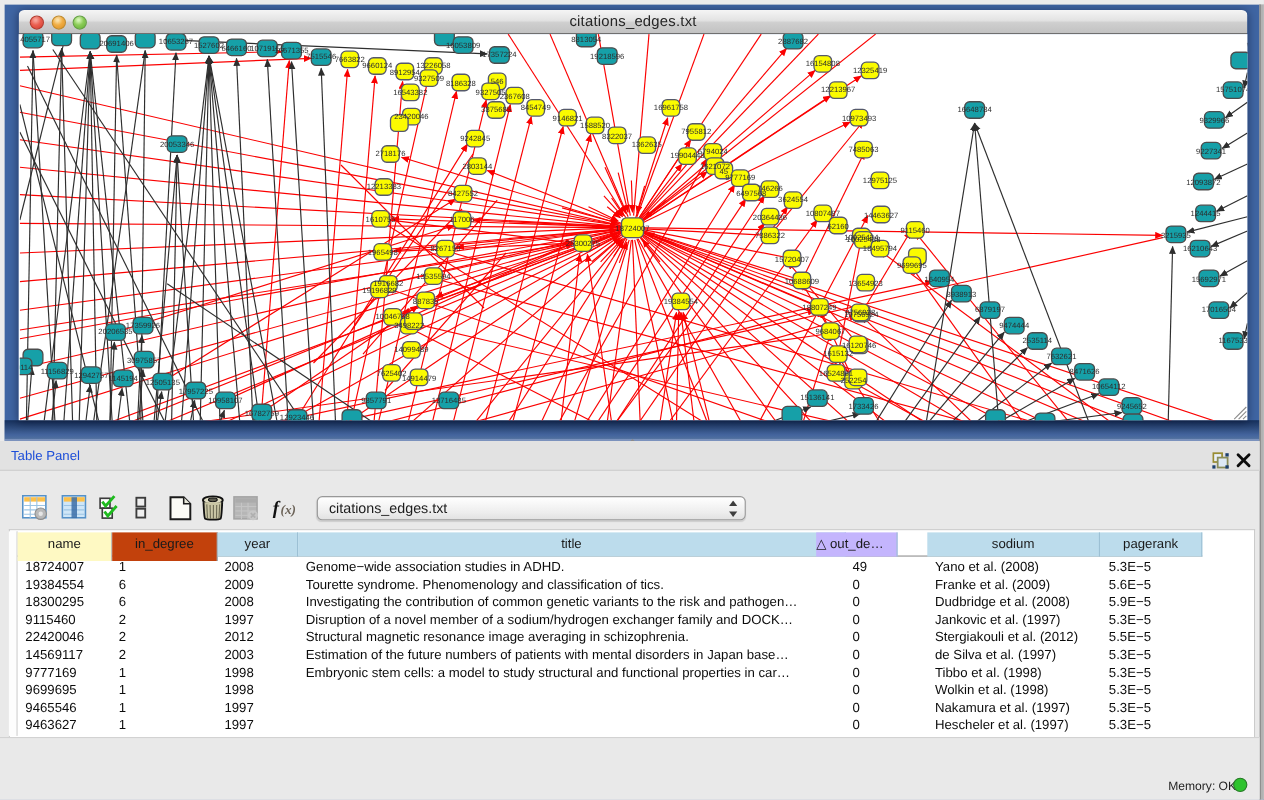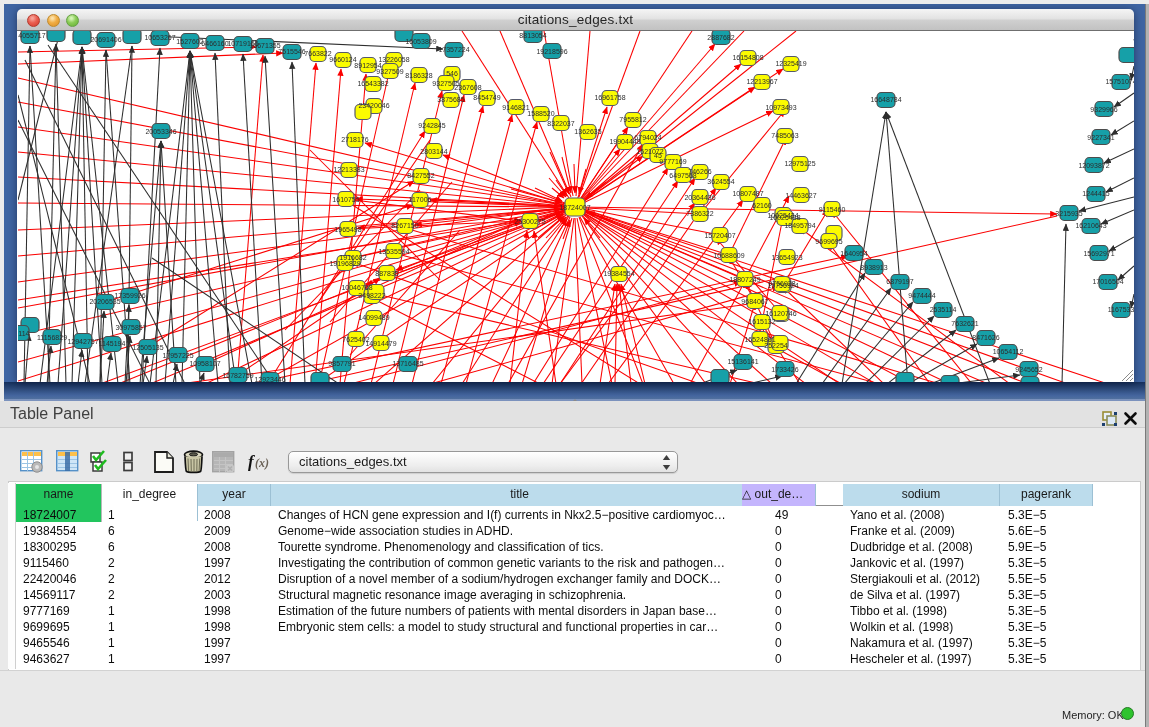--- a/index.html
+++ b/index.html
@@ -546,21 +546,21 @@
 <div class="abs" style="left:0;top:0;width:1149px;height:4px;background:#ececec"></div>
 <div class="abs" style="left:0;top:0;width:4px;height:401px;background:#ececec"></div>
 
 <div class="abs" style="left:1145px;top:4px;width:4px;height:723px;background:#b2b2b2;border-left:1px solid #7a7a7a"></div>
 <svg class="abs" style="left:569px;top:399px" width="12" height="7" viewBox="0 0 12 7">
     <path d="M1,6 L6,1 L11,6" fill="none" stroke="#8a8a8a" stroke-width="1.4"></path>
   </svg>
 
 <div class="abs" style="left:0;top:401px;width:1145px;height:326px;background:#e9e9e9">
   <div class="abs" style="left:0;top:0;width:1145px;height:27px;background:#e2e2e2;border-bottom:1px solid #cdcdcd">
-    <div style="font-size:16px;color:#404040;line-height:26px;padding-left:10px">Table Panel</div>
+    <div style="font-size:12px;color:#1d4ed8;line-height:26px;padding-left:10px">Table Panel</div>
     <svg class="abs" style="left:1102px;top:10px" width="16" height="16" viewBox="0 0 16 16">
       <rect x="1" y="1" width="8" height="8" fill="#e9f0f8" stroke="#998d33" stroke-width="1.6"></rect>
       <rect x="5" y="5" width="9" height="9" fill="#dde9f6" stroke="#8a8d5a" stroke-width="1.6"></rect>
       <rect x="12" y="1" width="3" height="3" fill="#1c3f6e"></rect>
         <rect x="0" y="12" width="3" height="3" fill="#1c3f6e"></rect>
         <rect x="12" y="12" width="3" height="3" fill="#1c3f6e"></rect>
     </svg>
     <svg class="abs" style="left:1123px;top:10px" width="15" height="15" viewBox="0 0 15 15">
         <g stroke="#0c0c0c" stroke-width="2.6" stroke-linecap="round">
           <line x1="2.5" y1="2.5" x2="12.5" y2="12.5"></line>
@@ -651,22 +651,22 @@
     <svg class="abs" style="right:6px;top:3px" width="9" height="15" viewBox="0 0 9 15">
         <path d="M4.5,0 L8.2,5 L0.8,5 Z" fill="#3e3e3e"></path>
         <path d="M4.5,15 L8.2,10 L0.8,10 Z" fill="#3e3e3e"></path>
       </svg>
   </div>
 
   <div class="abs" style="left:8px;top:80px;width:1133px;height:190px;background:#fff;border:1px solid #cbcbcb;border-bottom:1px solid #c4c4c4"></div>
   <div class="abs" style="left:8px;top:82px;width:8px;height:186px;background:#fdfdfd;border-right:1px solid #cfcfcf"></div>
 
   <div class="abs" style="left:16px;top:83px;width:1077px;height:22px;font-size:12px;color:#1a1a1a;border-bottom:1px solid #8f8f8f">
-      <div style="position:absolute;left:0px;top:0;width:86px;height:38px;background:#22c55e;border-right:1px solid #b8b8b8;box-sizing:border-box;text-align:center;line-height:21px">name</div>
-      <div style="position:absolute;left:86px;top:0;width:96px;height:37px;background:#ffffff;border-right:1px solid #9cc0d4;box-sizing:border-box;text-align:center;line-height:21px">in_degree</div>
+      <div style="position:absolute;left:0px;top:0;width:86px;height:26px;background:#fef9c3;border-right:1px solid #b8b8b8;box-sizing:border-box;text-align:center;line-height:21px">name</div>
+      <div style="position:absolute;left:86px;top:0;width:96px;height:26px;background:#c2410c;border-right:1px solid #9cc0d4;box-sizing:border-box;text-align:center;line-height:21px">in_degree</div>
       <div style="position:absolute;left:182px;top:0;width:73px;height:22px;background:#bcdcec;border-right:1px solid #9cc0d4;box-sizing:border-box;text-align:center;line-height:21px">year</div>
       <div style="position:absolute;left:255px;top:0;width:498px;height:22px;background:#bcdcec;border-right:1px solid #9cc0d4;box-sizing:border-box;text-align:center;line-height:21px">title</div>
       <div style="position:absolute;left:726px;top:0;width:74px;height:22px;background:#c4b5fd;border-right:1px solid #9cc0d4;box-sizing:border-box;text-align:left;line-height:21px">△ out_de…</div>
       <div style="position:absolute;left:827px;top:0;width:157px;height:22px;background:#bcdcec;border-right:1px solid #9cc0d4;box-sizing:border-box;text-align:center;line-height:21px">sodium</div>
       <div style="position:absolute;left:984px;top:0;width:93px;height:22px;background:#bcdcec;border-right:1px solid #9cc0d4;box-sizing:border-box;text-align:center;line-height:21px">pagerank</div>
     </div>
 
   <div class="abs" style="left:16px;top:106px;width:1077px;height:160px;font-size:12px;color:#0c0c0c;line-height:16px">
       <div style="position:absolute;left:7px;top:0;width:79px;overflow:hidden;white-space:nowrap">
         <div style="height:16px">18724007</div>
@@ -698,21 +698,20 @@
         <div style="height:16px">2008</div>
         <div style="height:16px">1997</div>
         <div style="height:16px">2012</div>
         <div style="height:16px">2003</div>
         <div style="height:16px">1998</div>
         <div style="height:16px">1998</div>
         <div style="height:16px">1997</div>
         <div style="height:16px">1997</div>
       </div>
       <div style="position:absolute;left:262px;top:0;width:491px;overflow:hidden;white-space:nowrap">
-        <div style="height:16px">Changes of HCN gene expression and I(f) currents in Nkx2.5−positive cardiomyoc…</div>
         <div style="height:16px">Genome−wide association studies in ADHD.</div>
         <div style="height:16px">Tourette syndrome. Phenomenology and classification of tics.</div>
         <div style="height:16px">Investigating the contribution of common genetic variants to the risk and pathogen…</div>
         <div style="height:16px">Disruption of a novel member of a sodium/hydrogen exchanger family and DOCK…</div>
         <div style="height:16px">Structural magnetic resonance image averaging in schizophrenia.</div>
         <div style="height:16px">Estimation of the future numbers of patients with mental disorders in Japan base…</div>
         <div style="height:16px">Embryonic stem cells: a model to study structural and functional properties in car…</div>
       </div>
       <div style="position:absolute;left:759px;top:0;width:68px;overflow:hidden;white-space:nowrap">
         <div style="height:16px">49</div>

